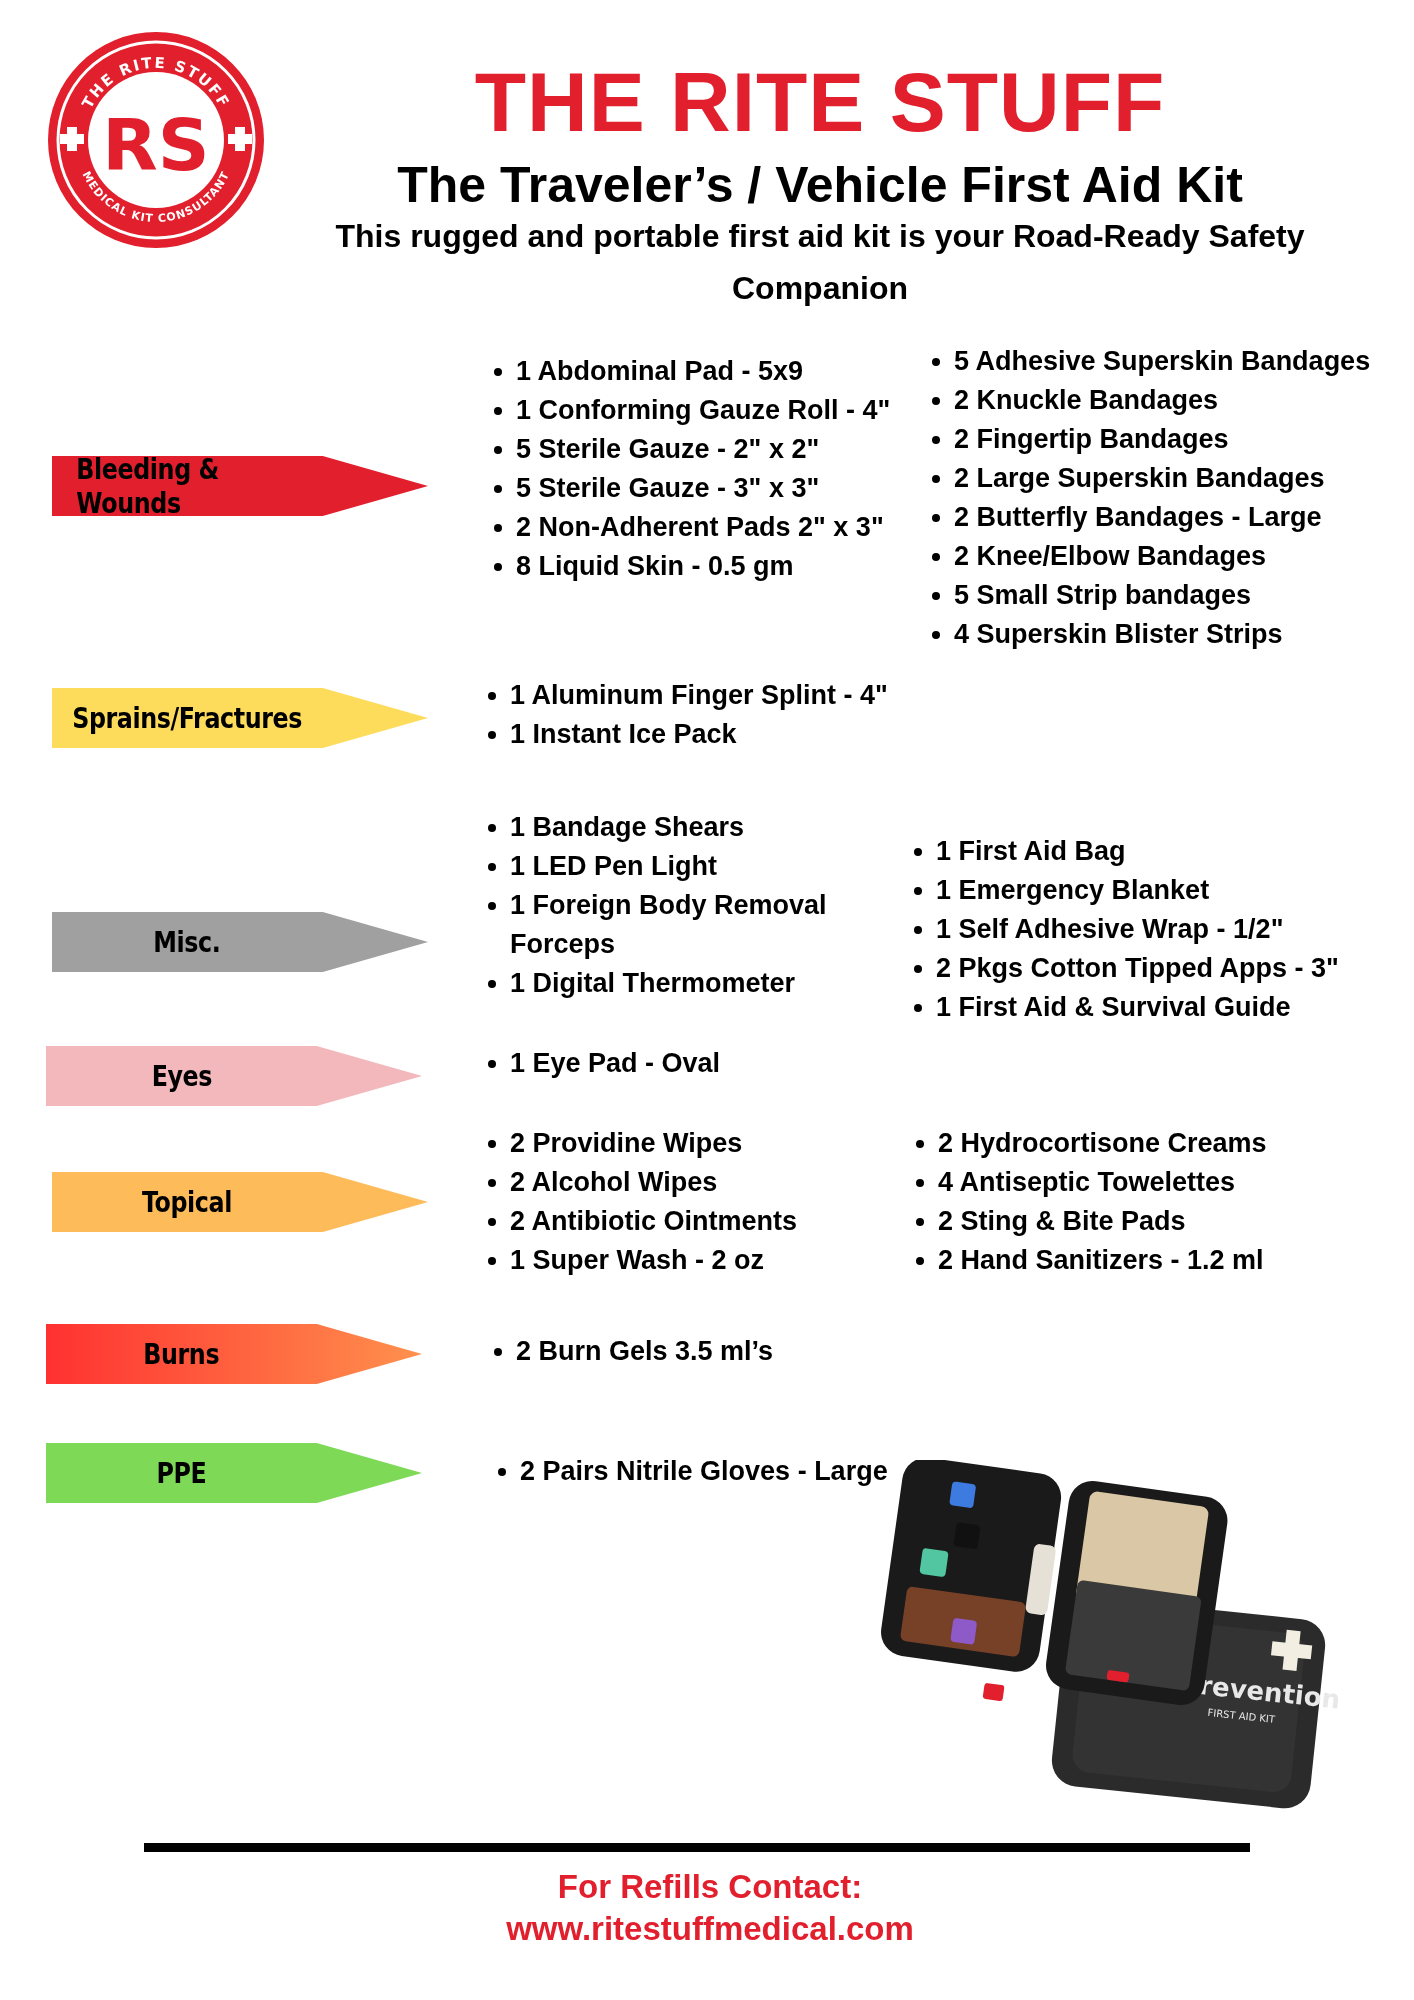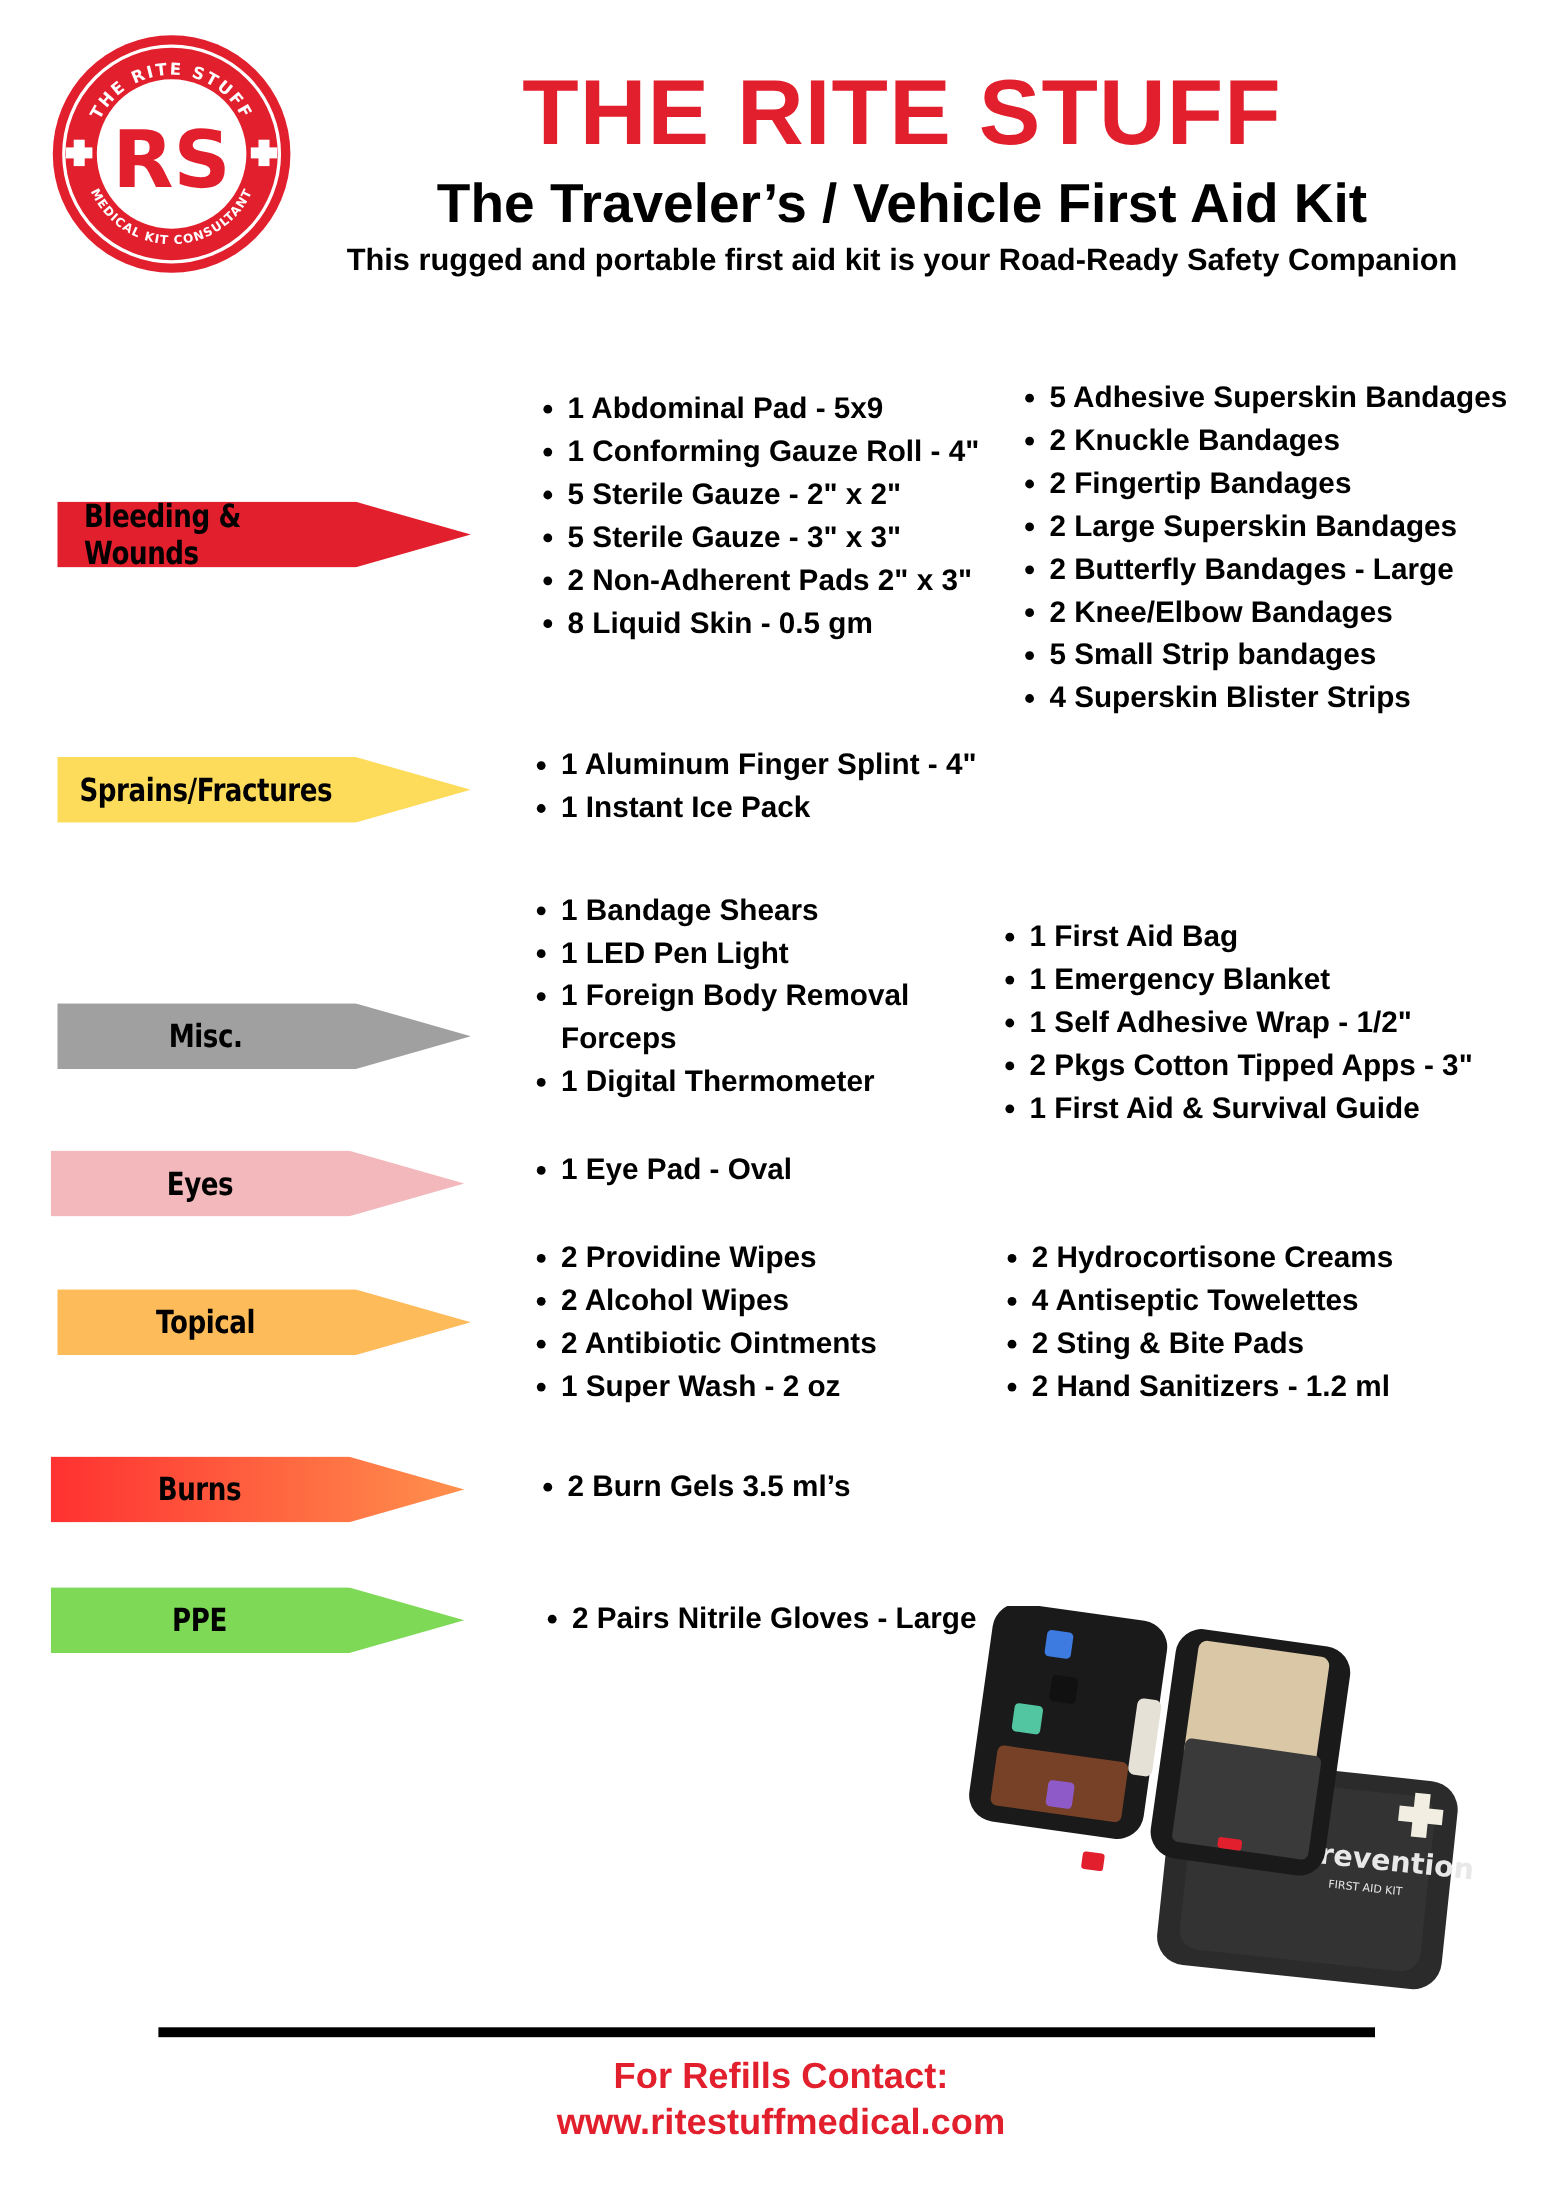--- a/index.html
+++ b/index.html
@@ -1,21 +1,21 @@
 <!DOCTYPE html>
 <html><head>
 <meta charset="utf-8">
 <style>
   html,body{margin:0;padding:0;background:#fff;}
   body{width:1414px;height:2000px;position:relative;overflow:hidden;font-family:"Liberation Sans",sans-serif;color:#000;}
   .abs{position:absolute;}
   .logo{left:46px;top:30px;width:220px;height:220px;}
   .brand{left:300px;top:60px;width:1040px;text-align:center;color:#e21f2d;font-weight:bold;font-size:84px;letter-spacing:1px;line-height:1;}
   .subtitle{left:300px;top:160px;width:1040px;text-align:center;font-weight:bold;font-size:50px;line-height:1;}
-  .tagline{left:280px;top:210px;width:1080px;text-align:center;font-weight:bold;font-size:28px;line-height:52px;}
+  .tagline{left:280px;top:210px;width:1080px;text-align:center;font-weight:bold;font-size:32px;line-height:52px;}
   .arrow{position:absolute;height:60px;display:flex;align-items:center;justify-content:center;clip-path:polygon(0 0,72% 0,100% 50%,72% 100%,0 100%);}
   .arrow span{font-family:"DejaVu Sans",sans-serif;font-weight:bold;font-size:29px;letter-spacing:-0.5px;transform:scaleX(0.82);display:inline-block;margin-right:28%;}
   ul{position:absolute;margin:0;padding:0;list-style:none;}
   li{font-weight:bold;font-size:27px;line-height:39px;padding-left:26px;position:relative;white-space:nowrap;}
   li::before{content:"";position:absolute;left:4px;top:16px;width:8px;height:8px;border-radius:50%;background:#000;}
   li.wrap{white-space:normal;}
   .kit{left:880px;top:1460px;width:480px;height:360px;}
   .rule{left:144px;top:1843px;width:1106px;height:9px;background:#000;}
   .contact{left:300px;top:1866px;width:820px;text-align:center;color:#e21f2d;font-weight:bold;font-size:33px;line-height:42px;}
 </style>

